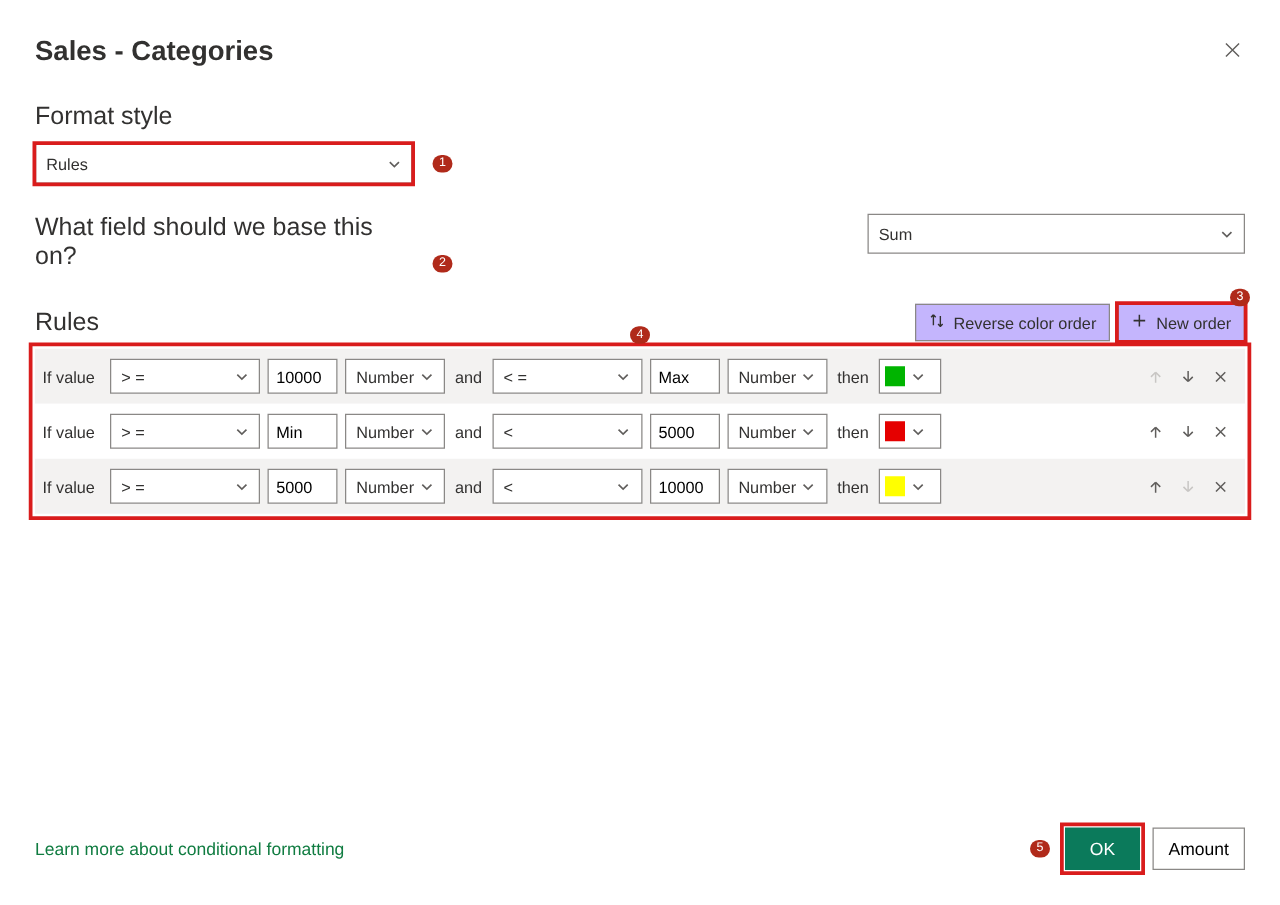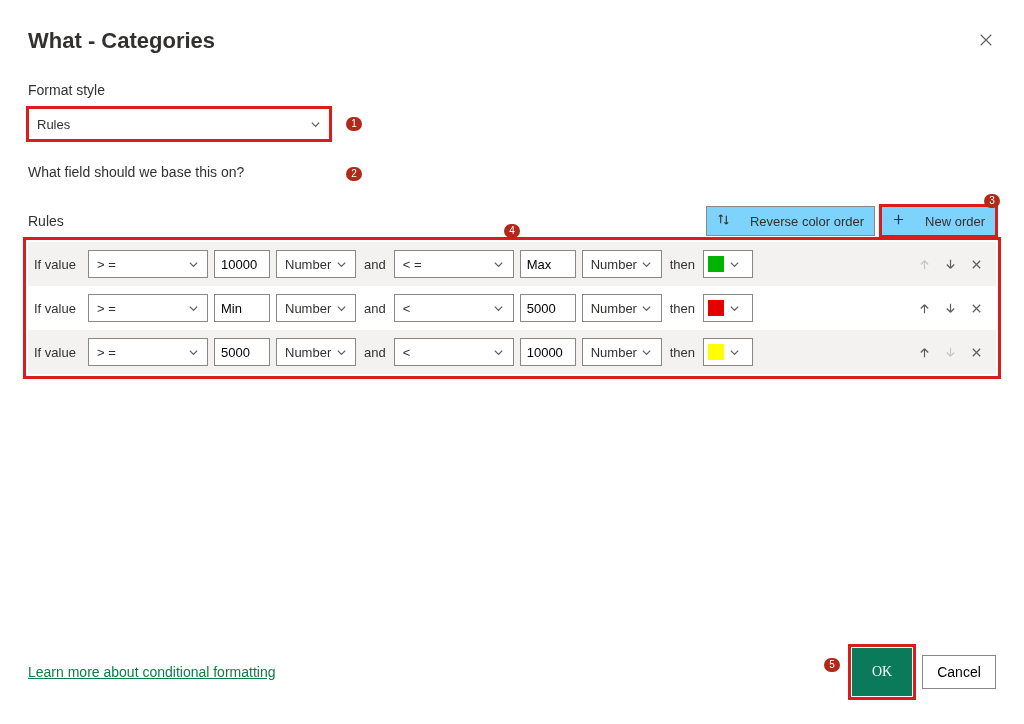--- a/index.html
+++ b/index.html
@@ -25,21 +25,21 @@
     font-weight: 600;
   }
   .close-x {
     font-size: 18px;
     color: #605e5c;
     cursor: pointer;
     width: 20px;
     text-align: center;
   }
   .label {
-    font-size: 14px;
+    font-size: 20px;
     color: #323130;
     margin-bottom: 10px;
   }
   .section-row {
     display: flex;
     gap: 36px;
   }
   .section-col { flex: 0 0 auto; }
   .dropdown {
     border: 1px solid #8a8886;
@@ -78,26 +78,26 @@
   .rules-header {
     display: flex;
     justify-content: space-between;
     align-items: center;
     margin-top: 16px;
     margin-bottom: 6px;
   }
   .rules-btns { display: flex; gap: 6px; position: relative; }
   .btn {
     border: 1px solid #8a8886;
-    background: #7dd3fc;
+    background: #c4b5fd;
     height: 30px;
     padding: 0 10px;
     display: flex;
     align-items: center;
-    gap: 20px;
+    gap: 7px;
     font-size: 13px;
     cursor: pointer;
   }
   .btn svg { width: 13px; height: 13px; }
   .rules-area {
     position: relative;
     outline: 3px solid #d91c1c;
     outline-offset: 2px;
     padding: 0;
   }
@@ -154,52 +154,50 @@
     position: absolute;
     bottom: 28px;
     left: 28px;
     right: 28px;
     display: flex;
     justify-content: space-between;
     align-items: center;
   }
   .link {
     color: #107c41;
-    text-decoration: underline;
     font-size: 14px;
     cursor: pointer;
   }
   .footer-btns { display: flex; gap: 10px; align-items: center; position: relative; }
   .ok-btn {
     background: #0b7a5b;
     color: #fff;
     border: none;
-    height: 48px;
+    height: 34px;
     width: 60px;
     font-size: 14px;
     cursor: pointer;
     outline: 3px solid #d91c1c;
     outline-offset: 1px;
-    font-family: Liberation Serif, serif;
   }
   .cancel-btn {
     background: #fff;
     border: 1px solid #8a8886;
     height: 34px;
     width: 74px;
     font-size: 14px;
     cursor: pointer;
   }
   .rules-area-badge { top: -18px; left: 50%; transform: translateX(-50%); }
 </style>
 </head>
 <body>
 
 <div class="header">
-  <div class="title">What - Categories</div>
+  <div class="title">Sales - Categories</div>
   <div class="close-x">
     <svg viewBox="0 0 16 16" width="14" height="14">
         <path d="M2 2 L14 14 M14 2 L2 14" stroke="currentColor" stroke-width="1.3" fill="none"></path>
       </svg>
   </div>
 </div>
 
 <div class="label">Format style</div>
 <div style="position:relative; width:302px; margin-bottom:24px;">
   <div class="dropdown highlight-red" style="width:302px;">
@@ -212,20 +210,28 @@
   </div>
   <span class="badge" style="right:-32px; top:9px;">1</span>
 </div>
 
 <div class="section-row">
   <div class="section-col" style="width:302px; position:relative;">
     <div class="label">What field should we base this on?</div>
     <span class="badge" style="right:-32px; bottom:9px;">2</span>
   </div>
   <div class="section-col" style="width:302px; margin-left:auto;">
+    <div class="dropdown" style="width:302px;">
+      <span>Sum</span>
+      <span class="chev">
+        <svg viewBox="0 0 12 12">
+            <path d="M2 4 L6 8 L10 4" stroke="currentColor" stroke-width="1.4" fill="none"></path>
+          </svg>
+      </span>
+    </div>
   </div>
 </div>
 
 <div class="rules-header">
   <div class="label" style="margin:0;">Rules</div>
   <div class="rules-btns">
     <div class="btn">
       <span>
         <svg viewBox="0 0 14 14">
             <path d="M4 2 L4 11 M4 2 L2 4 M4 2 L6 4 M10 12 L10 3 M10 12 L8 10 M10 12 L12 10" stroke="currentColor" stroke-width="1.2" fill="none"></path>
@@ -442,15 +448,15 @@
         </span>
     </div>
   </div>
 </div>
 
 <div class="footer">
   <a class="link">Learn more about conditional formatting</a>
   <div class="footer-btns">
     <span class="badge" style="left:-28px; top:10px;">5</span>
     <button class="ok-btn">OK</button>
-    <button class="cancel-btn">Cancel</button>
+    <button class="cancel-btn">Amount</button>
   </div>
 </div>
 
 </body></html>

